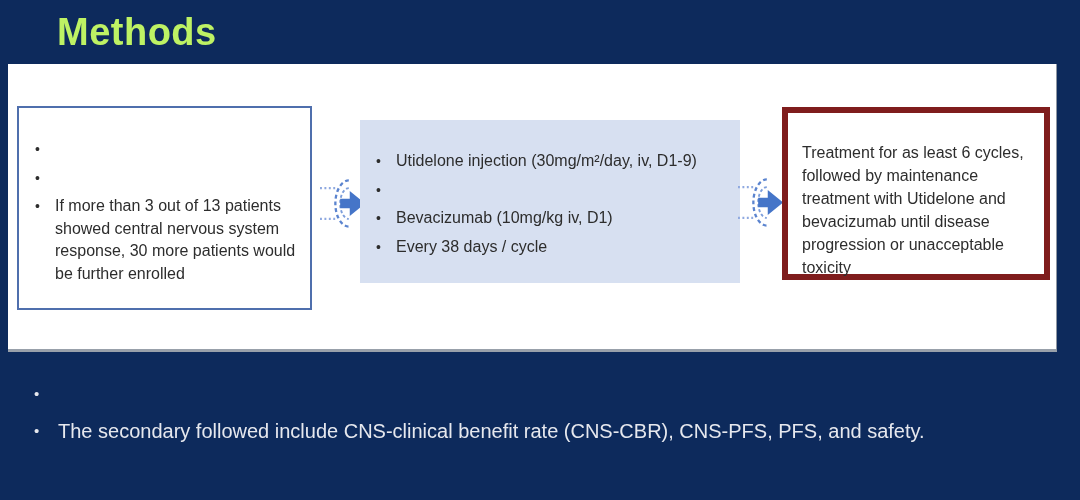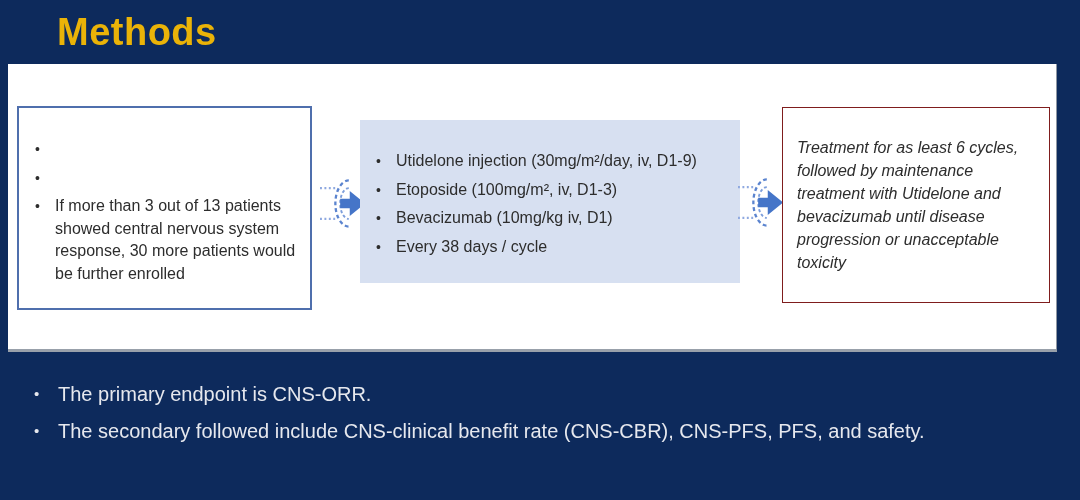--- a/index.html
+++ b/index.html
@@ -8,21 +8,21 @@
     background: #0d2a5c;
     font-family: "Liberation Sans", sans-serif;
     overflow: hidden;
     position: relative;
   }
   .slide { position: absolute; inset: 0; }
 
   .slide-title {
     position: absolute;
     left: 57px; top: 11px;
-    color: #eab308;
+    color: #bef264;
     font-size: 38px;
     font-weight: bold;
     letter-spacing: 0.5px;
   }
 
   .panel {
     position: absolute;
     left: 8px; top: 64px;
     width: 1049px; height: 288px;
     background: #ffffff;
@@ -40,25 +40,24 @@
     padding: 30px 12px 0 16px;
   }
   .mid-box {
     left: 352px; top: 56px;
     width: 380px; height: 163px;
     background: #d7e0f1;
     padding: 30px 10px 0 16px;
   }
   .right-box {
     left: 774px; top: 43px;
-    width: 268px; height: 196px;
-    border: 1px solid #7f1d1d;
+    width: 268px; height: 173px;
+    border: 6px solid #7f1d1d;
     background: #ffffff;
     padding: 28px 10px 0 14px;
-    font-style: italic;
   }
   .right-box p { line-height: 23px; }
 
   .li {
     display: flex;
     align-items: flex-start;
     line-height: 22.5px;
     margin-bottom: 6px;
   }
   .li .dot {
@@ -123,21 +122,20 @@
       <path d="M21 23 L31 23 L31 15 L47 28 L31 41 L31 33 L21 33 Z" fill="#4575c8"></path>
     </svg>
 
     <div class="box mid-box">
       <div class="li">
         <span class="dot">•</span>
         <span>Utidelone injection (30mg/m²/day, iv, D1-9)</span>
       </div>
       <div class="li">
         <span class="dot">•</span>
-        <span>Etoposide (100mg/m², iv, D1-3)</span>
       </div>
       <div class="li">
         <span class="dot">•</span>
         <span>Bevacizumab (10mg/kg iv, D1)</span>
       </div>
       <div class="li">
         <span class="dot">•</span>
         <span>Every 38 days / cycle</span>
       </div>
     </div>
@@ -152,21 +150,20 @@
 
     <div class="box right-box">
       <p>Treatment for as least 6 cycles, followed by maintenance treatment with Utidelone and bevacizumab until disease progression or unacceptable toxicity</p>
     </div>
 
   </div>
 
   <div class="endpoints">
     <div class="ep">
       <span class="dot">•</span>
-      <span>The primary endpoint is CNS-ORR.</span>
     </div>
     <div class="ep">
       <span class="dot">•</span>
       <span>The secondary followed include CNS-clinical benefit rate (CNS-CBR), CNS-PFS, PFS, and safety.</span>
     </div>
   </div>
 
 </div>
 
 </body></html>

